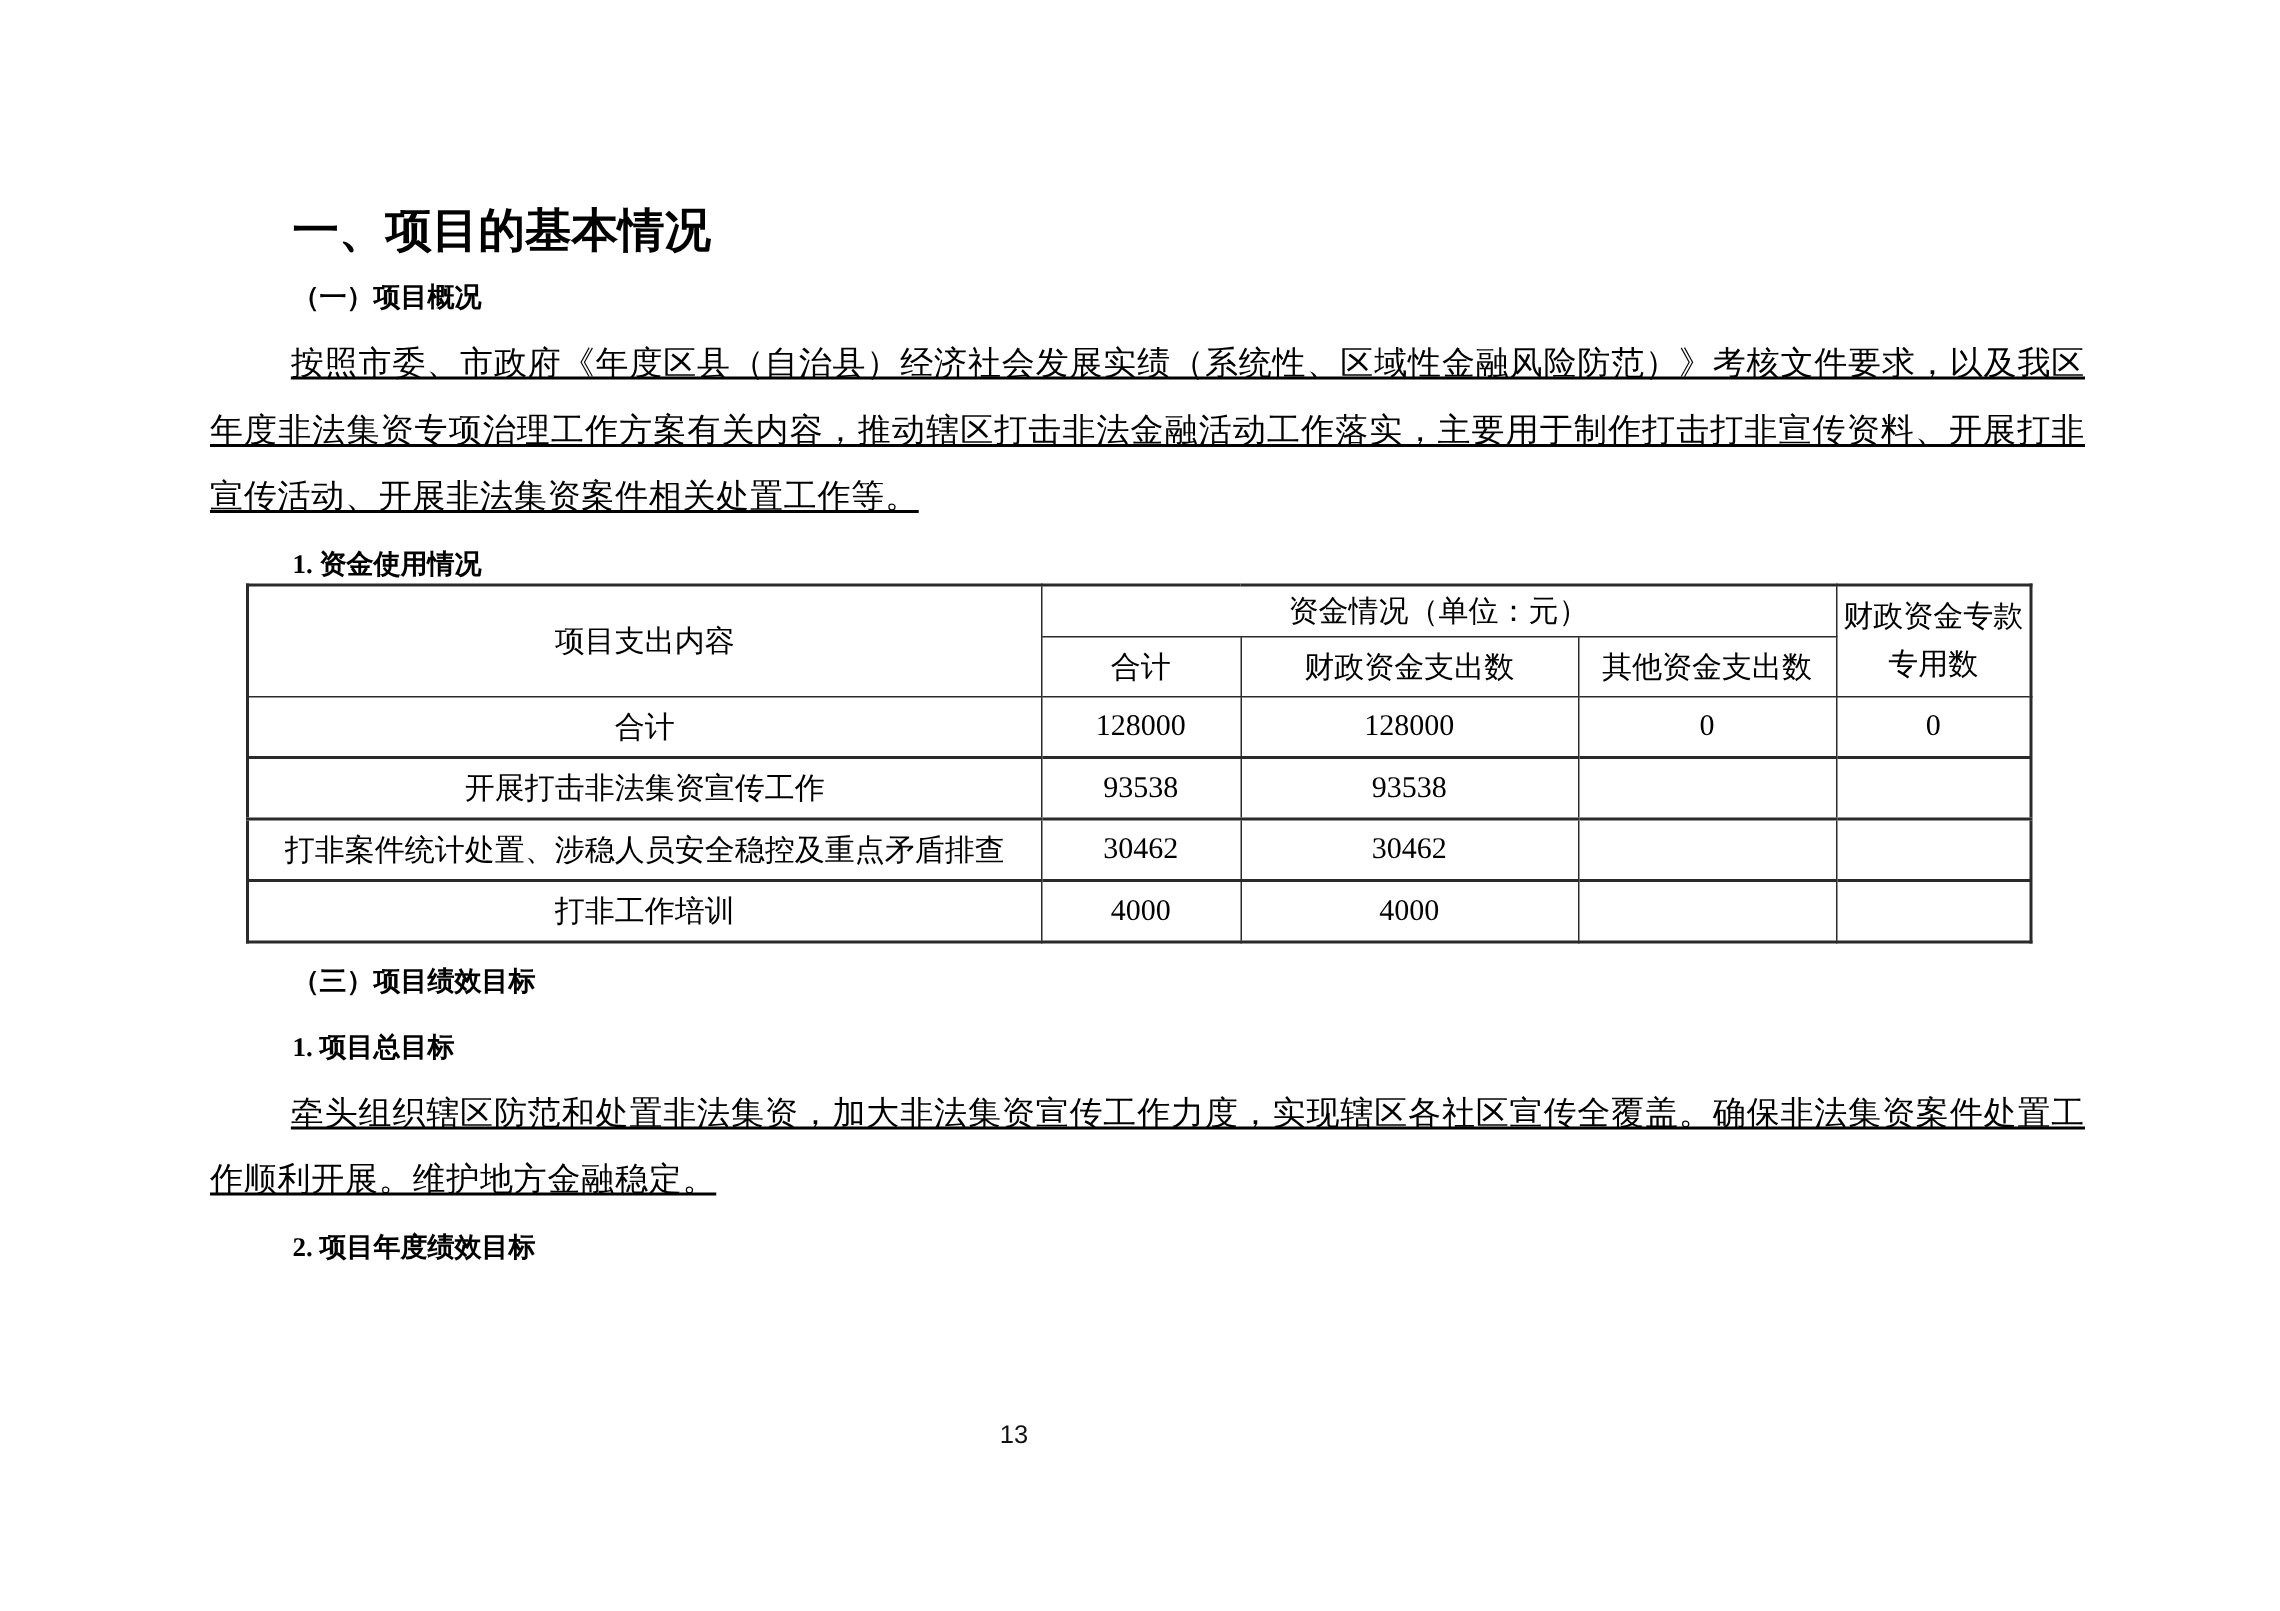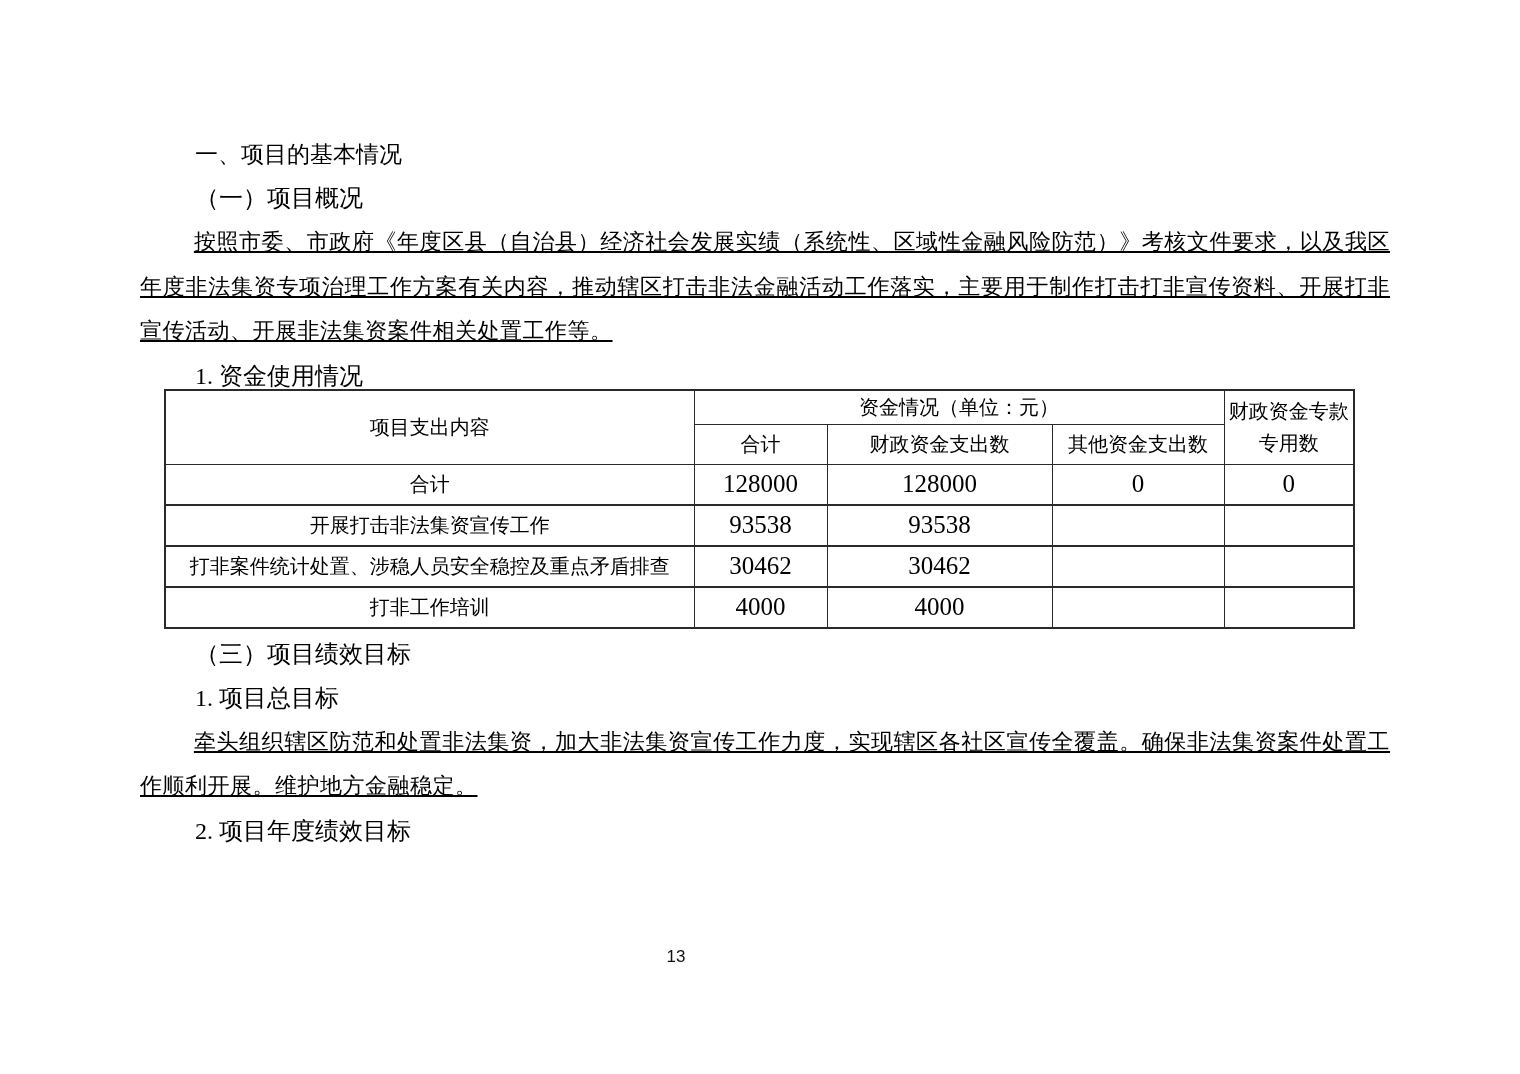--- a/index.html
+++ b/index.html
@@ -16,28 +16,29 @@
     font-family: "Liberation Serif", "DejaVu Serif", serif;
     overflow: hidden;
   }
   .content {
     position: absolute;
     left: 140px;
     top: 132px;
     width: 1250px;
   }
   .line {
-    font-size: 24px;
+    font-size: 18px;
     line-height: 44px;
     white-space: nowrap;
+    font-weight: bold;
   }
   .doc-heading {
     font-family: "Liberation Sans", "DejaVu Sans", sans-serif;
-    font-weight: normal;
-    font-size: 23px;
+    font-weight: bold;
+    font-size: 31px;
     line-height: 44px;
     text-indent: 55px;
     white-space: nowrap;
   }
   .indent2 { text-indent: 55px; }
   .para {
     font-size: 22px;
     line-height: 44.5px;
     text-indent: 2.45em;
     text-align: justify;
@@ -59,21 +60,21 @@
     font-size: 20px;
     padding: 0 4px;
     overflow: hidden;
   }
   table.funds tr.hdr1 td { height: 33px; margin-top: 10px; }
   table.funds tr.hdr2 td { height: 39px; }
   table.funds tr.data td { height: 39px; border-top-width: 2px; }
   table.funds tr.data.first td { border-top-width: 1px; }
   table.funds td.num {
     font-family: "Liberation Serif", "DejaVu Serif", serif;
-    font-size: 25px;
+    font-size: 20px;
   }
   .lastcol-hdr { line-height: 32px; text-align: center; }
   .page-number {
     position: absolute;
     left: 0;
     top: 947px;
     width: 1352px;
     text-align: center;
     font-size: 17px;
     font-family: "Liberation Sans", "DejaVu Sans", sans-serif;

